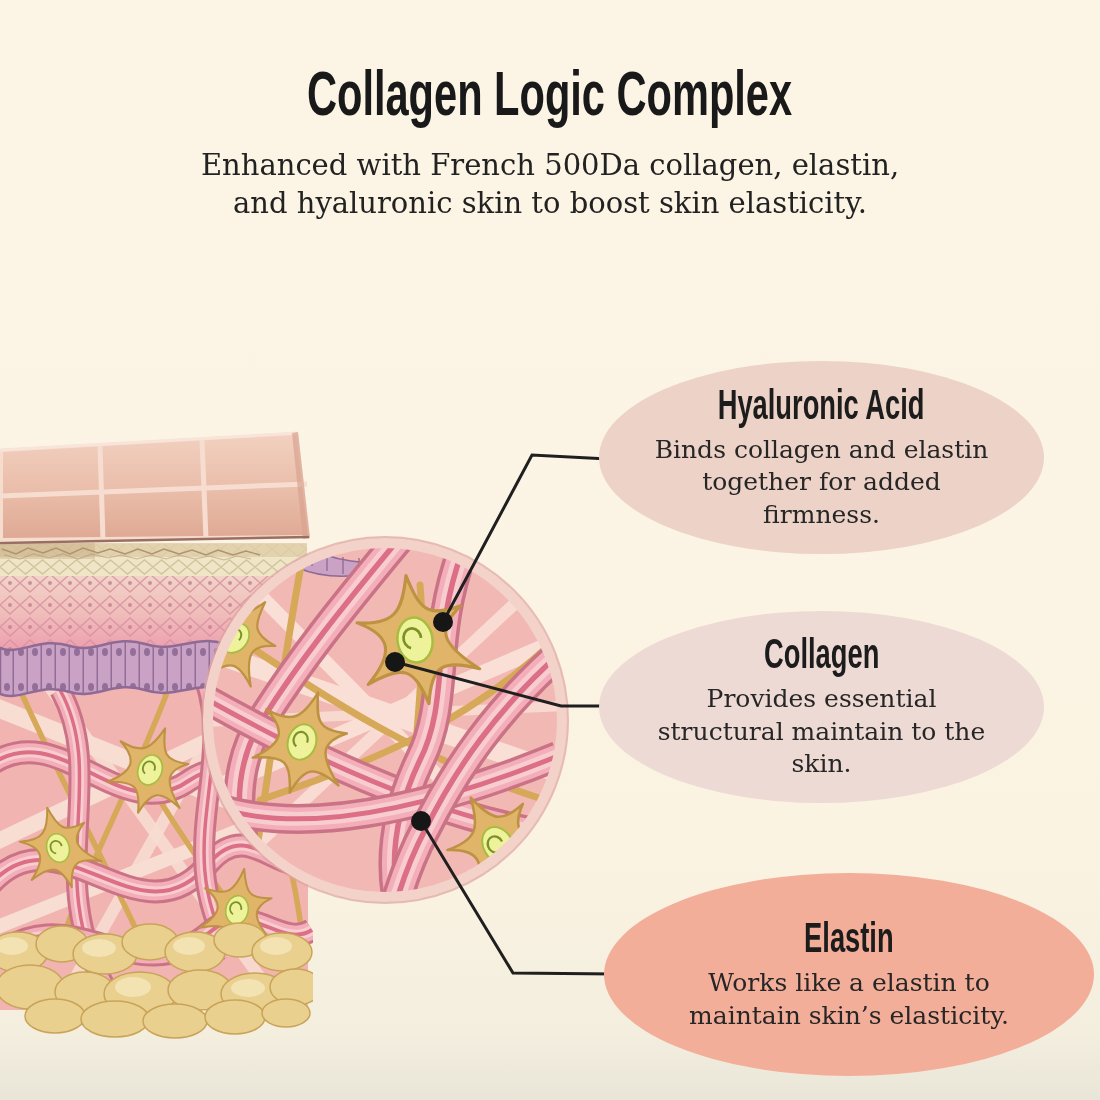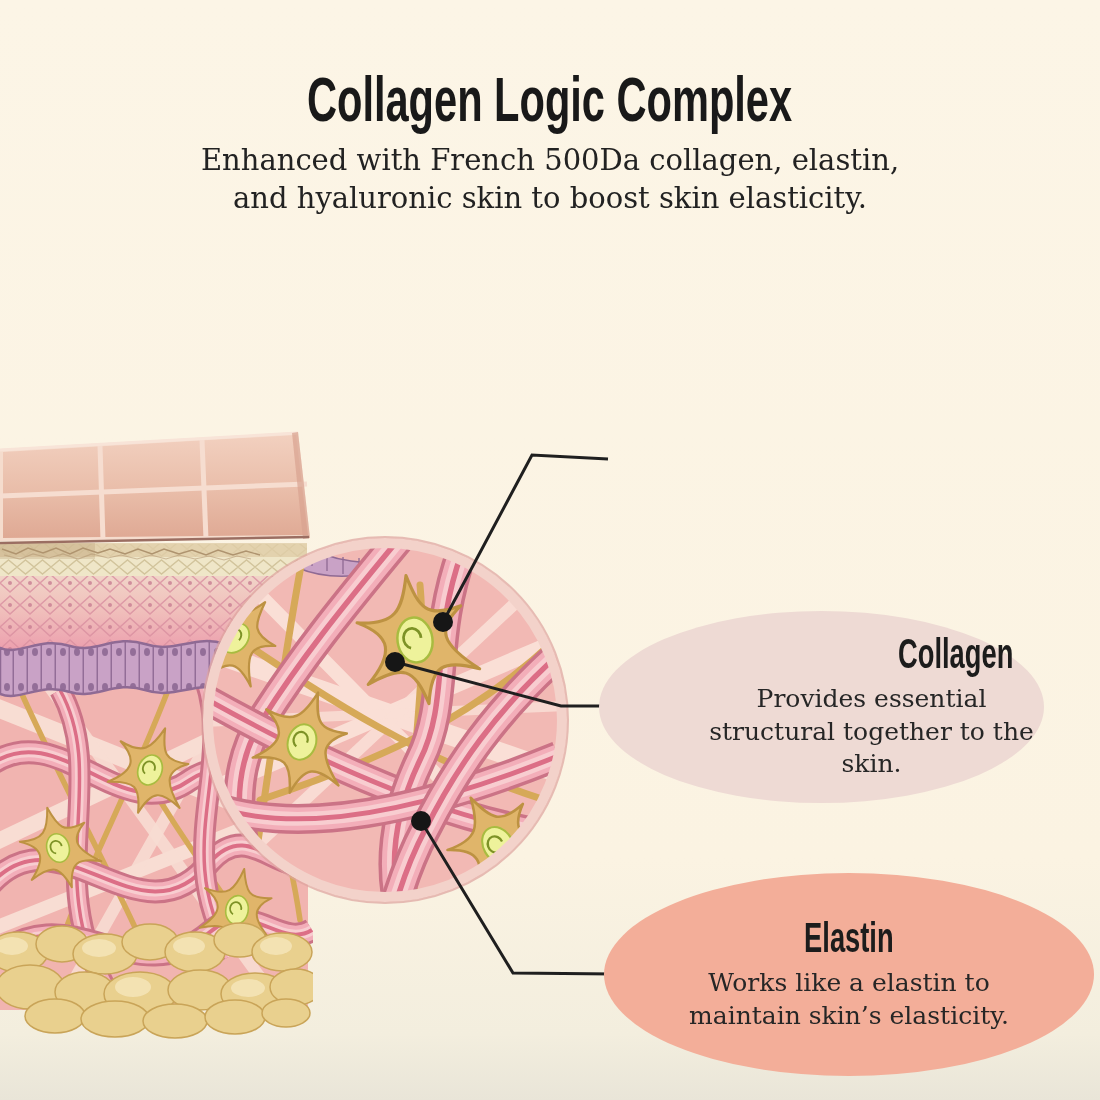--- a/index.html
+++ b/index.html
@@ -2,24 +2,24 @@
 <html><head>
 <meta charset="utf-8">
 <style>
   html,body{margin:0;padding:0;}
   .page{
     position:relative;width:1100px;height:1100px;overflow:hidden;
     background:linear-gradient(#fcf5e6 0%, #fbf3e2 78%, #f3eede 94%, #e9e5d8 100%);
     font-family:"Liberation Sans", sans-serif;
   }
   
-  .header{position:absolute;top:66px;left:0;width:1100px;text-align:center;}
+  .header{position:absolute;top:60px;left:0;width:1100px;text-align:center;}
   .title{margin:0;font:700 63px/1.05 "Liberation Sans", sans-serif;color:#191919;}
   .condensed{display:inline-block;transform:scaleX(.66);transform-origin:center;white-space:nowrap;}
-  .subtitle{margin:10px 0 0;font:400 29px/1.3 "DejaVu Serif", serif;color:#222;}
+  .subtitle{margin:21px 0 0;font:400 29px/1.3 "DejaVu Serif", serif;color:#222;}
   
   .diagram{position:absolute;left:0;top:0;width:1100px;height:1100px;}
   
   .callout{
     position:absolute;border-radius:50%;
     display:flex;flex-direction:column;justify-content:center;align-items:center;
     text-align:center;z-index:3;
   }
   .callout h2{margin:0 0 8px;font:700 42px/1 "Liberation Sans", sans-serif;color:#1c1c1c;}
   .callout h2 .condensed{transform:scaleX(.65);}
@@ -260,22 +260,26 @@
       <polyline points="395,662 561,706 613,706"></polyline>
       <polyline points="421,821 513,973 614,974"></polyline>
     </g>
     <g fill="#161616">
       <circle cx="443" cy="622" r="10"></circle>
       <circle cx="395" cy="662" r="10"></circle>
       <circle cx="421" cy="821" r="10"></circle>
     </g>
   </svg>
 
-  <div class="callout c1" style="background: rgb(238, 218, 212); align-items: flex-end;">
+  <div class="callout c0" style="background: rgb(236, 210, 199);">
+    <h2><span class="condensed">Hyaluronic Acid</span></h2>
+    <p>Binds collagen and elastin together for added firmness.</p>
+  </div>
+  <div class="callout c1" style="background: rgb(238, 218, 212);">
     <h2><span class="condensed">Collagen</span></h2>
-    <p>Provides essential structural together to the skin.</p>
+    <p>Provides essential structural maintain to the skin.</p>
   </div>
   <div class="callout c2" style="background: rgb(243, 174, 153);">
     <h2><span class="condensed">Elastin</span></h2>
     <p>Works like a elastin to maintain skin’s elasticity.</p>
   </div>
 
 </div>
 
 </body></html>

